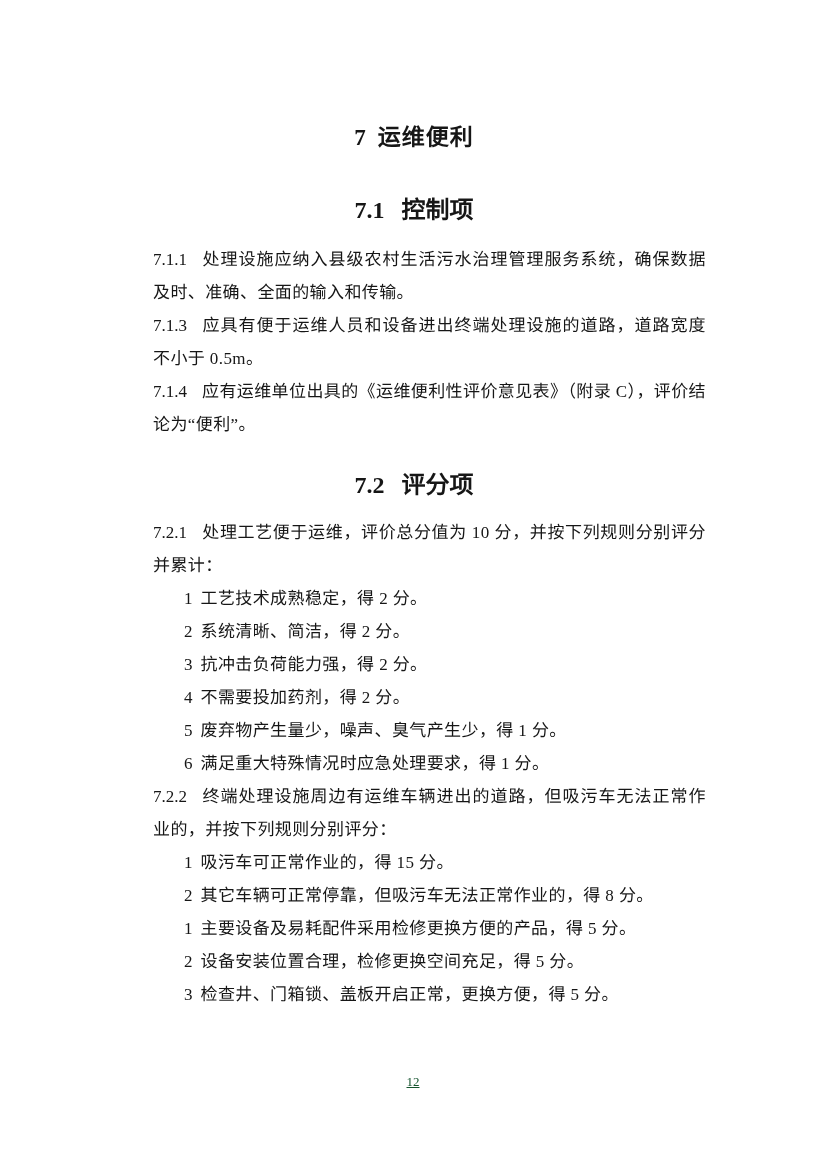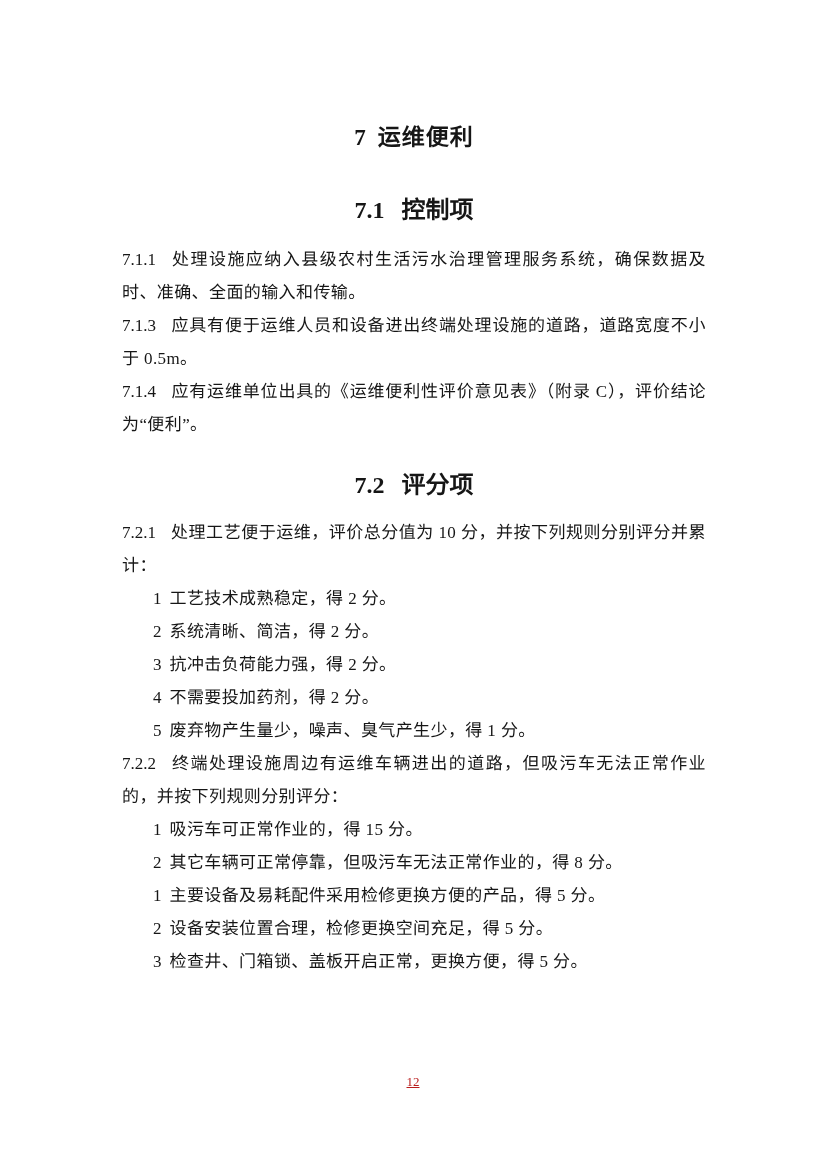--- a/index.html
+++ b/index.html
@@ -40,21 +40,21 @@
     font-weight: bold;
     font-size: 24px;
     line-height: 28px;
   }
   .section-heading .num {
     font-family: "Liberation Serif", "DejaVu Serif", serif;
     margin-right: 17px;
   }
   .heading-71 { margin-top: 41px; }
   .heading-72 { margin-top: 30px; }
-  .sec-body { margin-top: 19px; }
+  .sec-body { margin-top: 19px; margin-left: 31px; }
   .sec-body-2 { margin-top: 17px; }
   .sec-body p {
     margin: 0;
     font-size: 17px;
     line-height: 33px;
     text-align: justify;
     letter-spacing: 0.4px;
   }
   .clause .cnum {
     margin-right: 15px;
@@ -68,21 +68,21 @@
     letter-spacing: 0;
   }
   .page-number {
     position: absolute;
     top: 1074px;
     left: 0;
     width: 100%;
     text-align: center;
     font-size: 13px;
     line-height: 16px;
-    color: #b91c1c;
+    color: #14532d;
     text-decoration: underline;
   }
 </style>
 </head>
 <body>
 
 <div class="page">
 
   <h1 class="chapter-title"><span class="num">7</span><span>运维便利</span></h1>
 
@@ -96,20 +96,21 @@
 
   <h2 class="section-heading heading-72"><span class="num">7.2</span><span>评分项</span></h2>
 
   <div class="sec-body sec-body-2">
     <p class="clause"><span class="cnum">7.2.1</span><span>处理工艺便于运维，评价总分值为 10 分，并按下列规则分别评分并累计：</span></p>
     <p class="item"><span class="inum">1</span><span>工艺技术成熟稳定，得 2 分。</span></p>
     <p class="item"><span class="inum">2</span><span>系统清晰、简洁，得 2 分。</span></p>
     <p class="item"><span class="inum">3</span><span>抗冲击负荷能力强，得 2 分。</span></p>
     <p class="item"><span class="inum">4</span><span>不需要投加药剂，得 2 分。</span></p>
     <p class="item"><span class="inum">5</span><span>废弃物产生量少，噪声、臭气产生少，得 1 分。</span></p>
+    <p class="item"><span class="inum">6</span><span>满足重大特殊情况时应急处理要求，得 1 分。</span></p>
 
     <p class="clause"><span class="cnum">7.2.2</span><span>终端处理设施周边有运维车辆进出的道路，但吸污车无法正常作业的，并按下列规则分别评分：</span></p>
     <p class="item"><span class="inum">1</span><span>吸污车可正常作业的，得 15 分。</span></p>
     <p class="item"><span class="inum">2</span><span>其它车辆可正常停靠，但吸污车无法正常作业的，得 8 分。</span></p>
 
     <p class="item"><span class="inum">1</span><span>主要设备及易耗配件采用检修更换方便的产品，得 5 分。</span></p>
     <p class="item"><span class="inum">2</span><span>设备安装位置合理，检修更换空间充足，得 5 分。</span></p>
     <p class="item"><span class="inum">3</span><span>检查井、门箱锁、盖板开启正常，更换方便，得 5 分。</span></p>
   </div>
 

